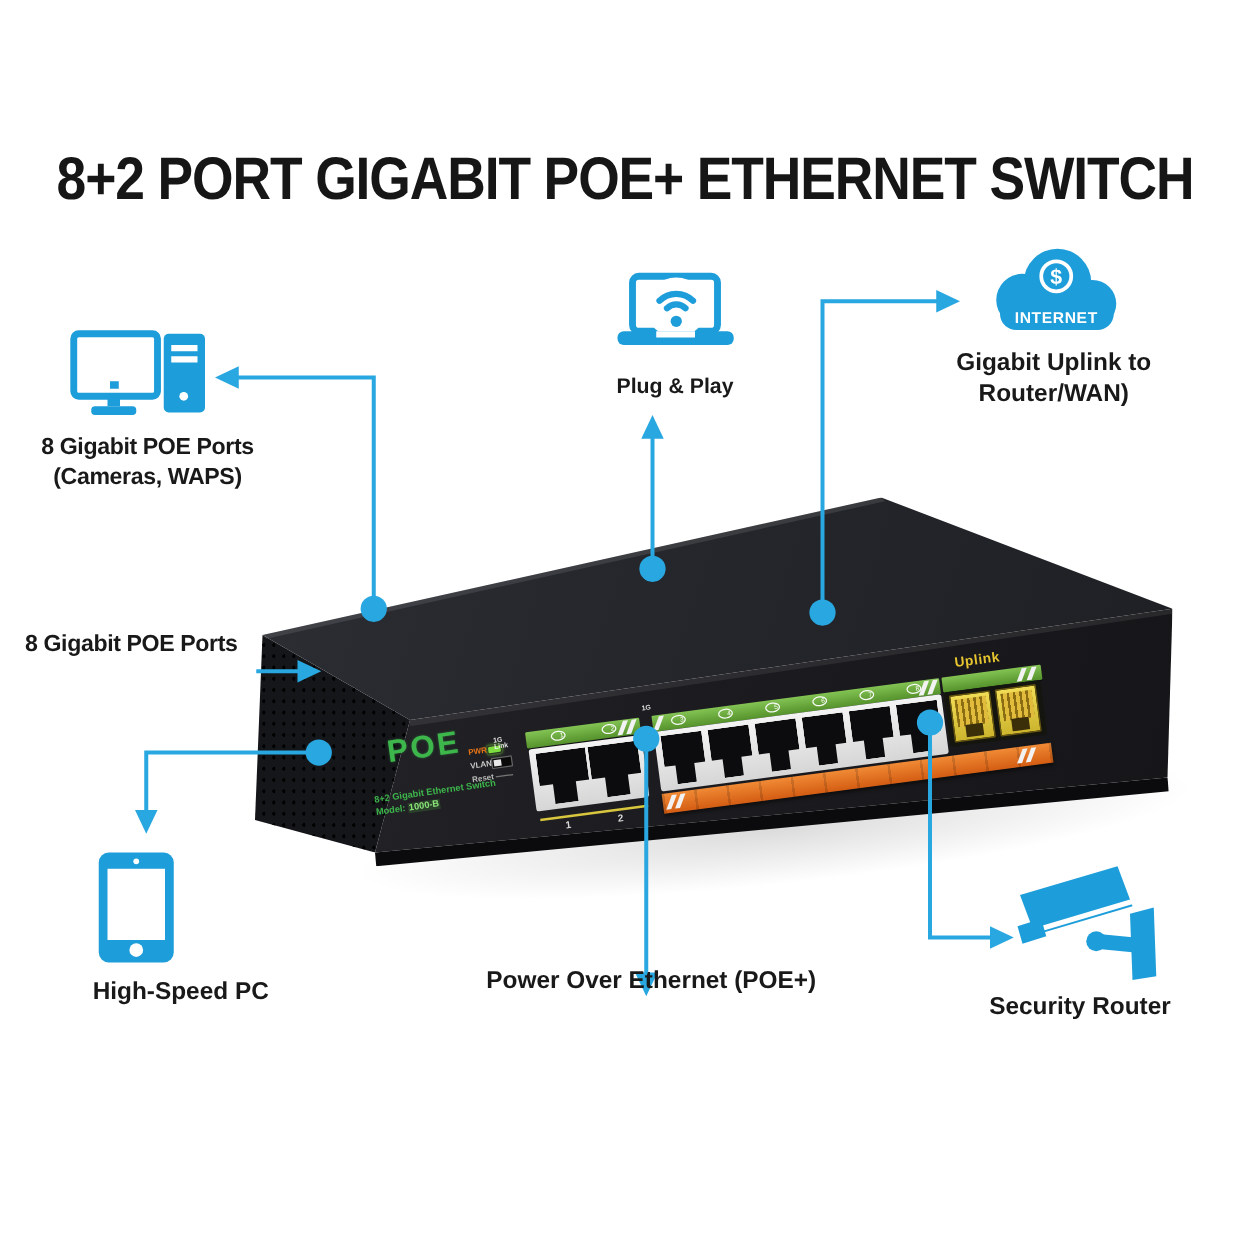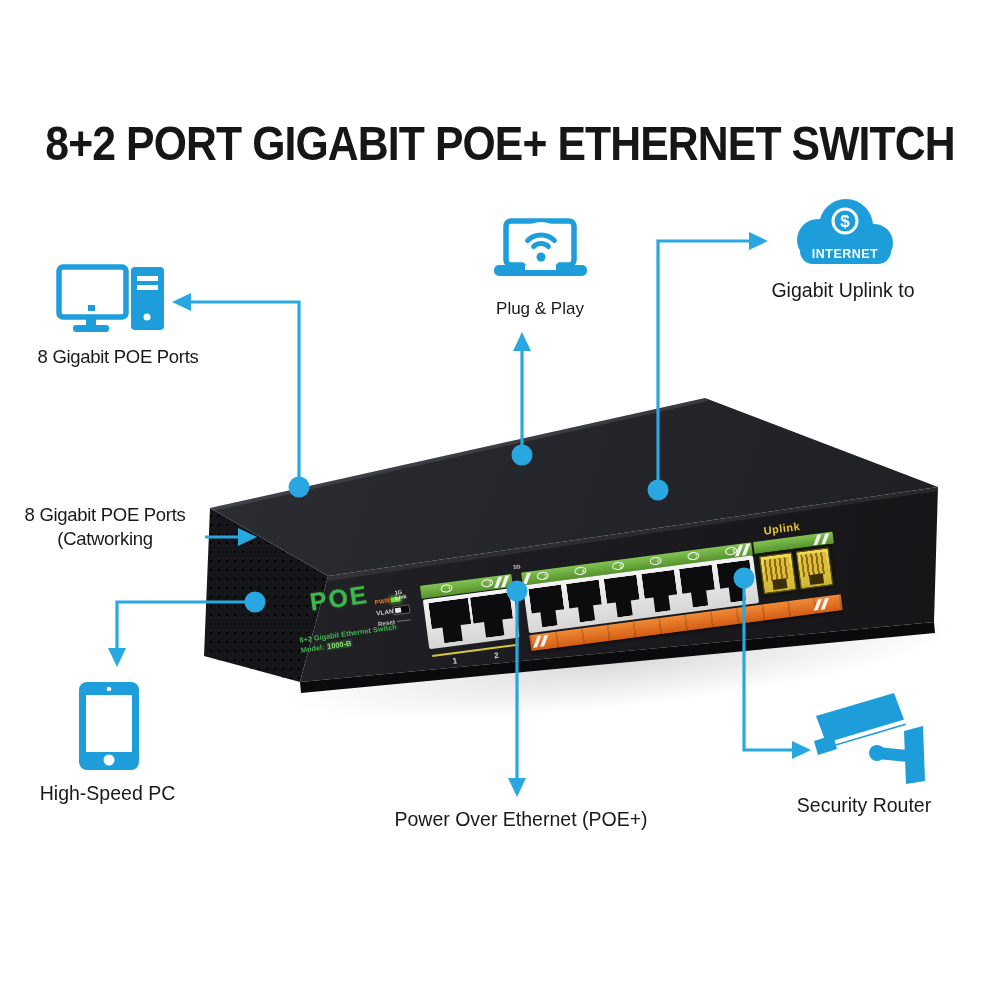--- a/index.html
+++ b/index.html
@@ -3,28 +3,28 @@
 <meta charset="utf-8">
 <style>
   html,body{margin:0;padding:0;background:#fff;}
   .stage{position:relative;width:1000px;height:1000px;background:#fff;overflow:hidden;
          font-family:"Liberation Sans",sans-serif;color:#1a1a1a;}
   
   .title{position:absolute;top:116px;left:50%;transform:translateX(-50%) scaleX(.89);
          transform-origin:center;font-size:48px;font-weight:bold;letter-spacing:-1px;
          white-space:nowrap;color:#161616;z-index:5;}
   
-  .callout{position:absolute;text-align:center;font-weight:normal;color:#191919;z-index:30;line-height:1.28;}
+  .callout{position:absolute;text-align:center;font-weight:bold;color:#191919;z-index:30;line-height:1.28;}
   .callout span{display:block;}
   .c-tl{left:8px;top:345px;width:220px;font-size:18.5px;letter-spacing:-.3px;}
   .c-tm{left:440px;top:298px;width:200px;font-size:17px;}
   .c-tr{left:733px;top:278px;width:220px;font-size:19.5px;}
   .c-ml{left:0px;top:503px;width:210px;font-size:18.5px;letter-spacing:-.3px;}
-  .c-bl{left:0px;top:781px;width:215px;font-size:19.5px;}
-  .c-bm{left:371px;top:807px;width:300px;font-size:19.5px;}
+  .c-bl{left:0px;top:781px;width:215px;font-size:19.5px;text-align:right;}
+  .c-bm{left:371px;top:772px;width:300px;font-size:19.5px;}
   .c-br{left:764px;top:793px;width:200px;font-size:19.5px;}
   
   .face{position:absolute;inset:0;z-index:10;}
   .shadow{position:absolute;left:280px;top:618px;width:680px;height:90px;
           background:radial-gradient(ellipse at 50% 50%,rgba(0,0,0,.14),rgba(0,0,0,0) 70%);
           transform:rotate(-6deg);z-index:8;}
   .f-top{clip-path:polygon(210px 508px,705px 398px,938px 487px,328px 576px);
          background:linear-gradient(108deg,#33353b 0%,#26282d 45%,#1b1d21 100%);}
   .f-top-hl{clip-path:polygon(210px 508px,705px 398px,708px 401px,213px 511px);background:rgba(255,255,255,.10);}
   .f-front-hl{clip-path:polygon(328px 576px,938px 487px,938px 491px,328px 581px);background:rgba(255,255,255,.08);}
@@ -287,30 +287,31 @@
       <polygon points="877,747 908,750 908,762 877,759"></polygon>
       <circle cx="877" cy="753" r="8"></circle>
       <polygon points="816,716 894,693 906,725 828,748"></polygon>
       <polygon points="822,744 906,719 907,723 823,748" fill="#fff"></polygon>
       <polygon points="814,741 833,735 837,749 818,755"></polygon>
     </g>
   </svg>
 
   <div class="callout c-tl">
     <span>8 Gigabit POE Ports</span>
+    <span>(Cameras, WAPS)</span>
   </div>
   <div class="callout c-tm">
     <span>Plug &amp; Play</span>
   </div>
   <div class="callout c-tr">
     <span>Gigabit Uplink to</span>
+    <span>Router/WAN)</span>
   </div>
   <div class="callout c-ml">
     <span>8 Gigabit POE Ports</span>
-    <span>(Catworking</span>
   </div>
   <div class="callout c-bl">
     <span>High-Speed PC</span>
   </div>
   <div class="callout c-bm">
     <span>Power Over Ethernet (POE+)</span>
   </div>
   <div class="callout c-br">
     <span>Security Router</span>
   </div>

